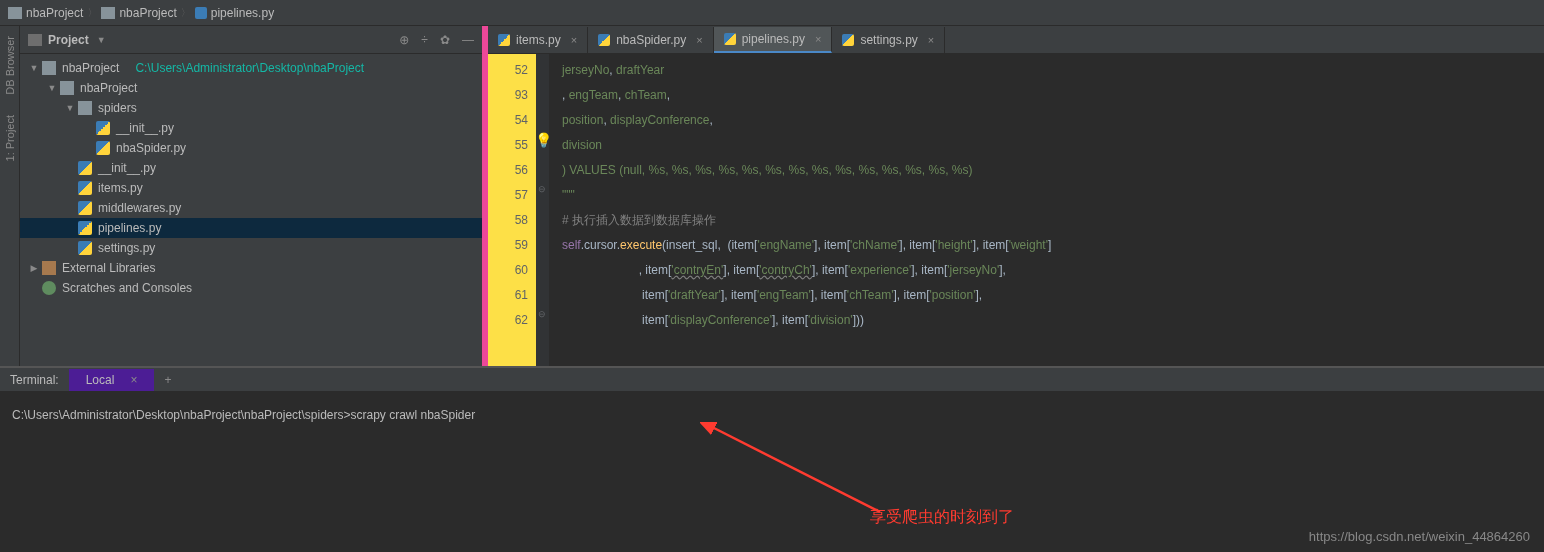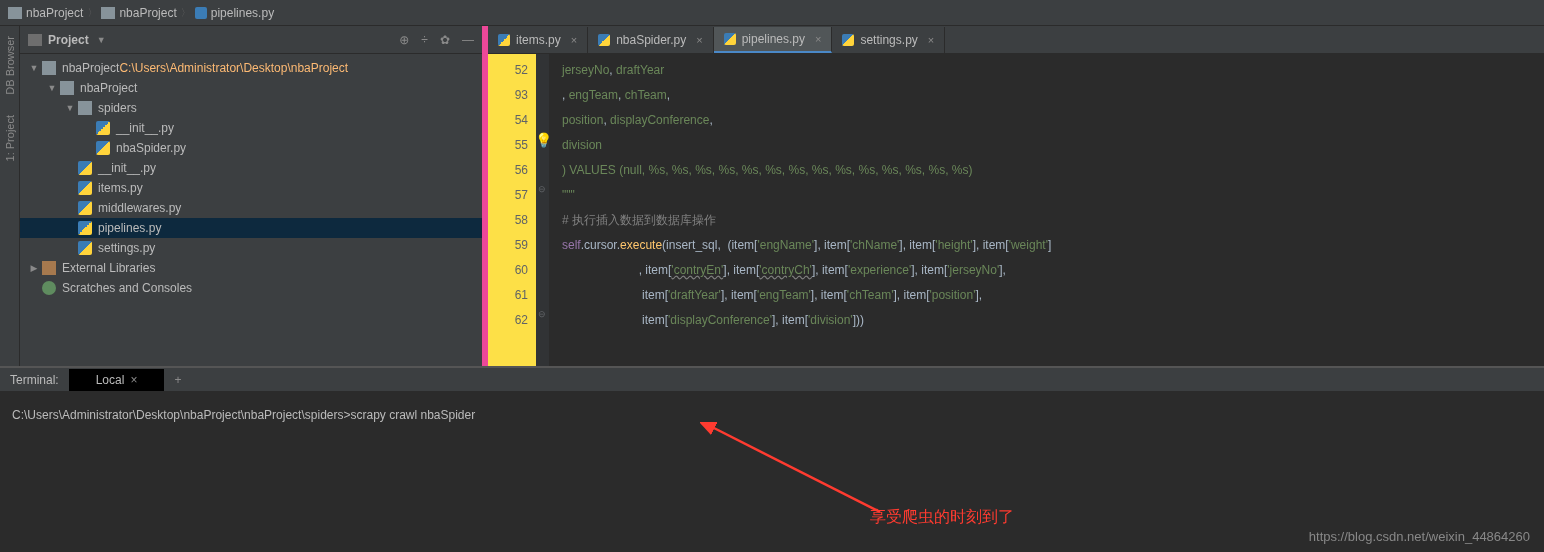--- a/index.html
+++ b/index.html
@@ -22,21 +22,21 @@
 .tree-row{height:20px;display:flex;align-items:center;padding-left:8px;cursor:pointer;white-space:nowrap;}
 .tree-row.selected{background:#0d293e;}
 .tree-row .exp{width:12px;text-align:center;color:#8a8a8a;font-size:9px;margin-right:2px;}
 .tree-row .ic{width:14px;height:14px;display:inline-block;margin-right:6px;}
 .ic-folder{background:#87939a;}
 .ic-py{background:linear-gradient(135deg,#3b7cb5 50%,#ffd43b 50%);border-radius:2px;}
 .ic-cfg{background:#6e6e6e;border-radius:2px;}
 .ic-lib{background:#a6794e;}
 .ic-scratch{background:#5f8c5f;border-radius:50%;}
 .tree-row .name{color:#bbb;}
-.tree-row .path{color:#fdba74;margin-left:0;}
+.tree-row .path{color:#14b8a6;margin-left:16px;}
 .editor{flex:1;background:#2b2b2b;display:flex;flex-direction:column;}
 .tabs{height:28px;background:#3c3f41;display:flex;align-items:flex-end;border-bottom:1px solid #2b2b2b;}
 .tab{height:26px;padding:0 10px;display:flex;align-items:center;gap:6px;background:#3c3f41;border-right:1px solid #2b2b2b;cursor:pointer;color:#bbb;}
 .tab.active{background:#515658;border-bottom:2px solid #4a88c7;}
 .tab .ic-py{width:12px;height:12px;}
 .tab .close{color:#8a8a8a;font-size:11px;margin-left:4px;}
 .code-area{flex:1;display:flex;overflow:hidden;font-family:Consolas,monospace;font-size:13px;}
 .gutter{width:48px;background:#fde047;text-align:right;padding:4px 8px 4px 0;color:#606366;line-height:25px;}
 .fold-col{width:14px;background:#313335;border-right:1px solid #2b2b2b;position:relative;}
 .fold-mark{position:absolute;left:2px;color:#606366;font-size:9px;}
@@ -46,21 +46,21 @@
 .c-s{color:#6a8759;}
 .c-cm{color:#808080;}
 .c-fn{color:#ffc66d;}
 .c-txt{color:#a9b7c6;}
 .c-und{text-decoration:underline wavy #808080;}
 .code-crumb{height:22px;background:#3c3f41;border-top:1px solid #2b2b2b;display:flex;align-items:center;padding-left:90px;color:#8a8a8a;gap:6px;}
 .code-crumb .sep{color:#555;font-size:10px;}
 .terminal{height:186px;background:#2b2b2b;border-top:2px solid #555;display:flex;flex-direction:column;}
 .term-tabs{height:24px;background:#3c3f41;display:flex;align-items:center;border-bottom:1px solid #2b2b2b;}
 .term-tabs .label{padding:0 10px;color:#bbb;}
-.term-tabs .ttab{padding:0 27px;background:#000000;height:22px;display:flex;align-items:center;gap:6px;color:#bbb;}
+.term-tabs .ttab{padding:0 17px;background:#4c1d95;height:22px;display:flex;align-items:center;gap:16px;color:#bbb;}
 .term-tabs .plus{padding:0 10px;color:#8a8a8a;cursor:pointer;}
 .term-body{flex:1;padding:16px 12px;font-family:Consolas,monospace;font-size:13px;color:#bbb;position:relative;}
 .arrow-svg{position:absolute;top:30px;left:700px;width:200px;height:100px;pointer-events:none;}
 .annot{position:absolute;top:115px;left:870px;color:#ff3b30;font-size:16px;font-family:"Microsoft YaHei",sans-serif;}
 .watermark{position:absolute;bottom:8px;right:14px;color:#888;font-size:13px;font-family:Arial;}
 </style>
 </head>
 <body>
 
 <div class="breadcrumb">

